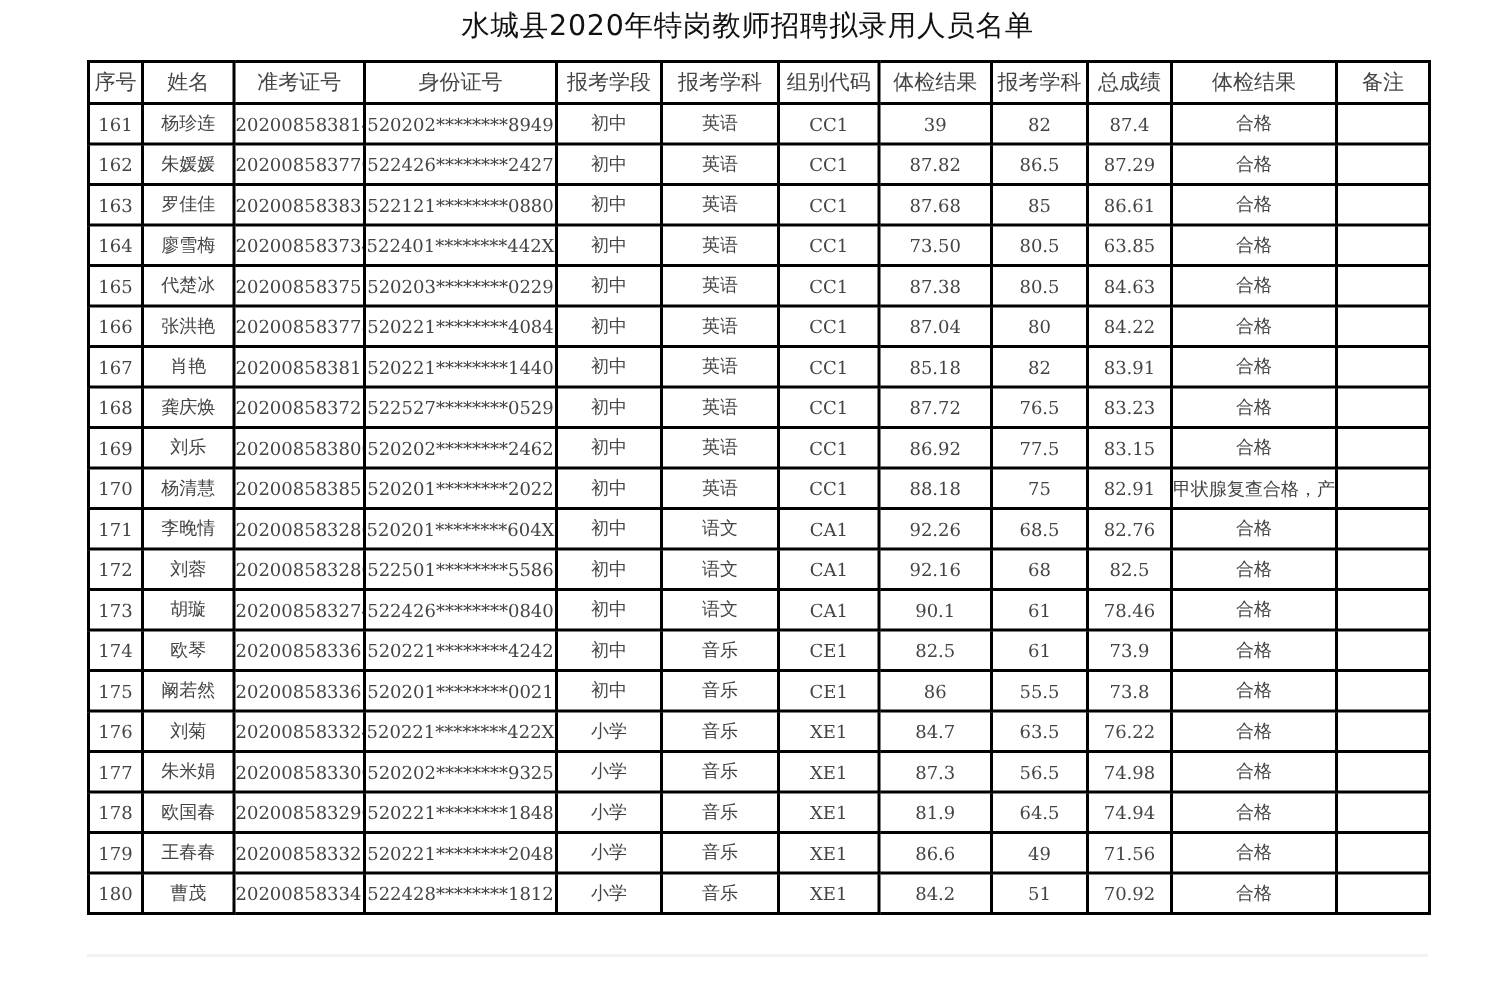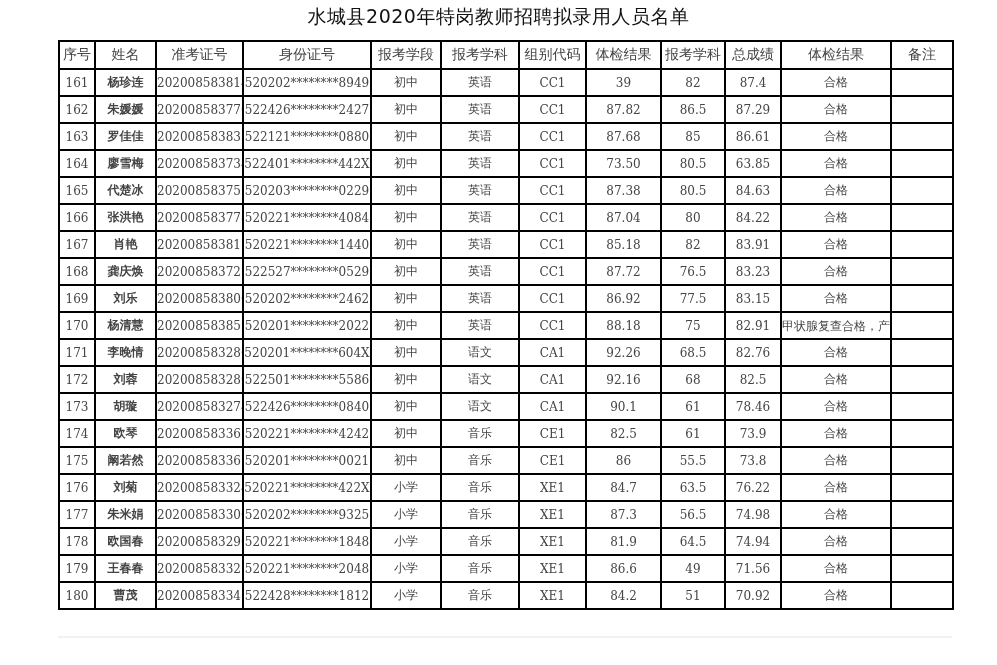--- a/index.html
+++ b/index.html
@@ -7,21 +7,21 @@
          font-family: "DejaVu Serif", "Liberation Serif", serif; color: #333; }
   .title { position: absolute; left: 0; width: 997px; top: 4px; text-align: center;
            font-family: "DejaVu Sans", "Liberation Sans", sans-serif; font-size: 19px;
            color: #111; letter-spacing: 0.5px; }
   table.roster { position: absolute; left: 58px; top: 40px; border-collapse: collapse;
                  table-layout: fixed; width: 894px; }
   table.roster th, table.roster td { border: 2px solid #000; text-align: center;
                  vertical-align: middle; padding: 0; overflow: hidden; white-space: nowrap; }
   table.roster th { height: 26px; font-weight: normal; font-size: 14px; color: #444; }
   table.roster td { height: 25px; font-size: 12px; color: #444; }
-  td.name { font-size: 13px; font-weight: bold; }
+  td.name { font-size: 13px; }
   td.small2 { font-size: 11px; line-height: 12px; white-space: normal; color: #333; }
   .shadow { position: absolute; left: 58px; top: 636px; width: 894px; height: 2px; background: #f2f2f2; }
 </style>
 </head>
 <body>
 
 <div class="title">水城县2020年特岗教师招聘拟录用人员名单</div>
 
 <table class="roster">
   <colgroup>

